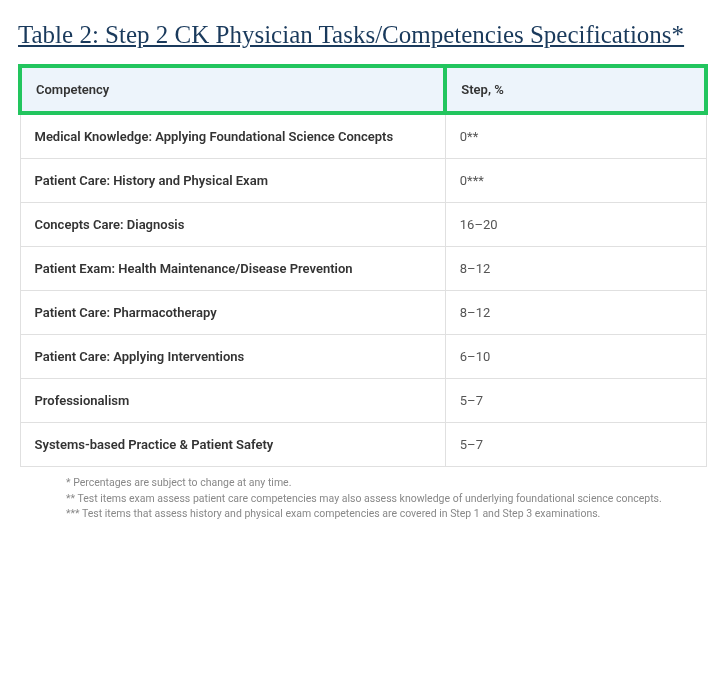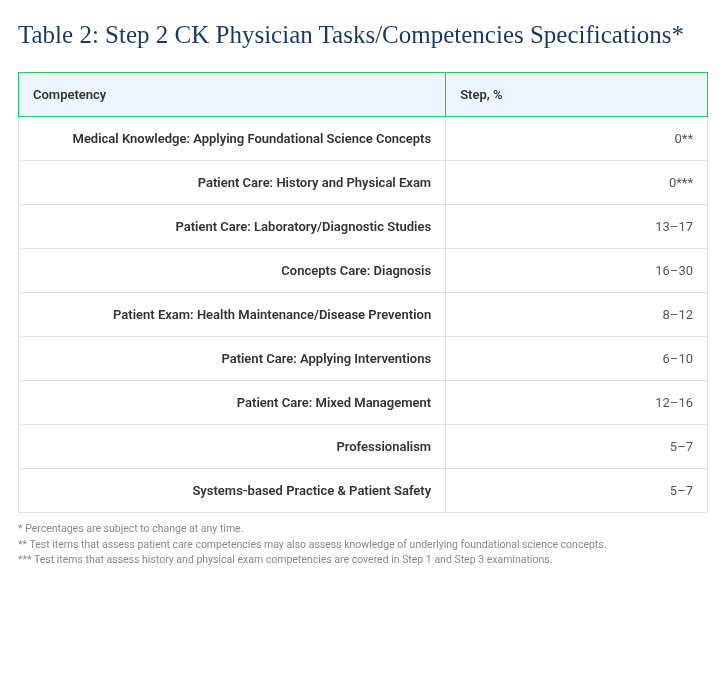--- a/index.html
+++ b/index.html
@@ -13,43 +13,43 @@
       padding: 18px 18px 18px 18px;
       width: 726px;
       color: #1a1a1a;
     }
     .title {
       font-family: Georgia, "Times New Roman", serif;
       font-size: 25px;
       font-weight: 400;
       color: #1a3a5c;
       line-height: 1.35;
-      margin-bottom: 20px;
+      margin-bottom: 12px;
+      text-decoration: underline;
     }
     table {
       width: 100%;
       border-collapse: collapse;
       border: 1px solid #e0e0e0;
     }
     thead th {
       background: #edf4fb;
       text-align: left;
       font-weight: 600;
       font-size: 13px;
       color: #333;
       padding: 14px 14px;
-      border: 1px solid #22c55e;
+      border: 4px solid #22c55e;
     }
     tbody td {
       padding: 14px 14px;
       border: 1px solid #e0e0e0;
       font-size: 13px;
       color: #333;
       vertical-align: middle;
-      text-align: right;
     }
     tbody td.competency {
       font-weight: 600;
     }
     tbody td.range {
       font-weight: 400;
       color: #555;
     }
     .col-comp {
       width: 62%;
@@ -57,20 +57,21 @@
     .col-range {
       width: 38%;
     }
     .footnotes {
       margin-top: 8px;
     }
     .footnote {
       font-size: 10.5px;
       color: #888;
       line-height: 1.5;
+      margin-left: 48px;
     }
   </style>
 </head>
 <body>
 
 <h2 class="title">Table 2: Step 2 CK Physician Tasks/Competencies Specifications*</h2>
 
 <table>
   <colgroup>
     <col class="col-comp">
@@ -85,47 +86,43 @@
   <tbody id="table-body">
       <tr>
         <td class="competency">Medical Knowledge: Applying Foundational Science Concepts</td>
         <td class="range">0**</td>
       </tr>
       <tr>
         <td class="competency">Patient Care: History and Physical Exam</td>
         <td class="range">0***</td>
       </tr>
       <tr>
-        <td class="competency">Patient Care: Laboratory/Diagnostic Studies</td>
-        <td class="range">13–17</td>
-      </tr>
-      <tr>
         <td class="competency">Concepts Care: Diagnosis</td>
-        <td class="range">16–30</td>
+        <td class="range">16–20</td>
       </tr>
       <tr>
         <td class="competency">Patient Exam: Health Maintenance/Disease Prevention</td>
         <td class="range">8–12</td>
       </tr>
       <tr>
+        <td class="competency">Patient Care: Pharmacotherapy</td>
+        <td class="range">8–12</td>
+      </tr>
+      <tr>
         <td class="competency">Patient Care: Applying Interventions</td>
         <td class="range">6–10</td>
-      </tr>
-      <tr>
-        <td class="competency">Patient Care: Mixed Management</td>
-        <td class="range">12–16</td>
       </tr>
       <tr>
         <td class="competency">Professionalism</td>
         <td class="range">5–7</td>
       </tr>
       <tr>
         <td class="competency">Systems-based Practice &amp; Patient Safety</td>
         <td class="range">5–7</td>
       </tr>
     </tbody>
 </table>
 
 <div class="footnotes" id="footnotes">
     <div class="footnote">* Percentages are subject to change at any time.</div>
-    <div class="footnote">** Test items that assess patient care competencies may also assess knowledge of underlying foundational science concepts.</div>
+    <div class="footnote">** Test items exam assess patient care competencies may also assess knowledge of underlying foundational science concepts.</div>
     <div class="footnote">*** Test items that assess history and physical exam competencies are covered in Step 1 and Step 3 examinations.</div>
   </div>
 
 </body></html>

